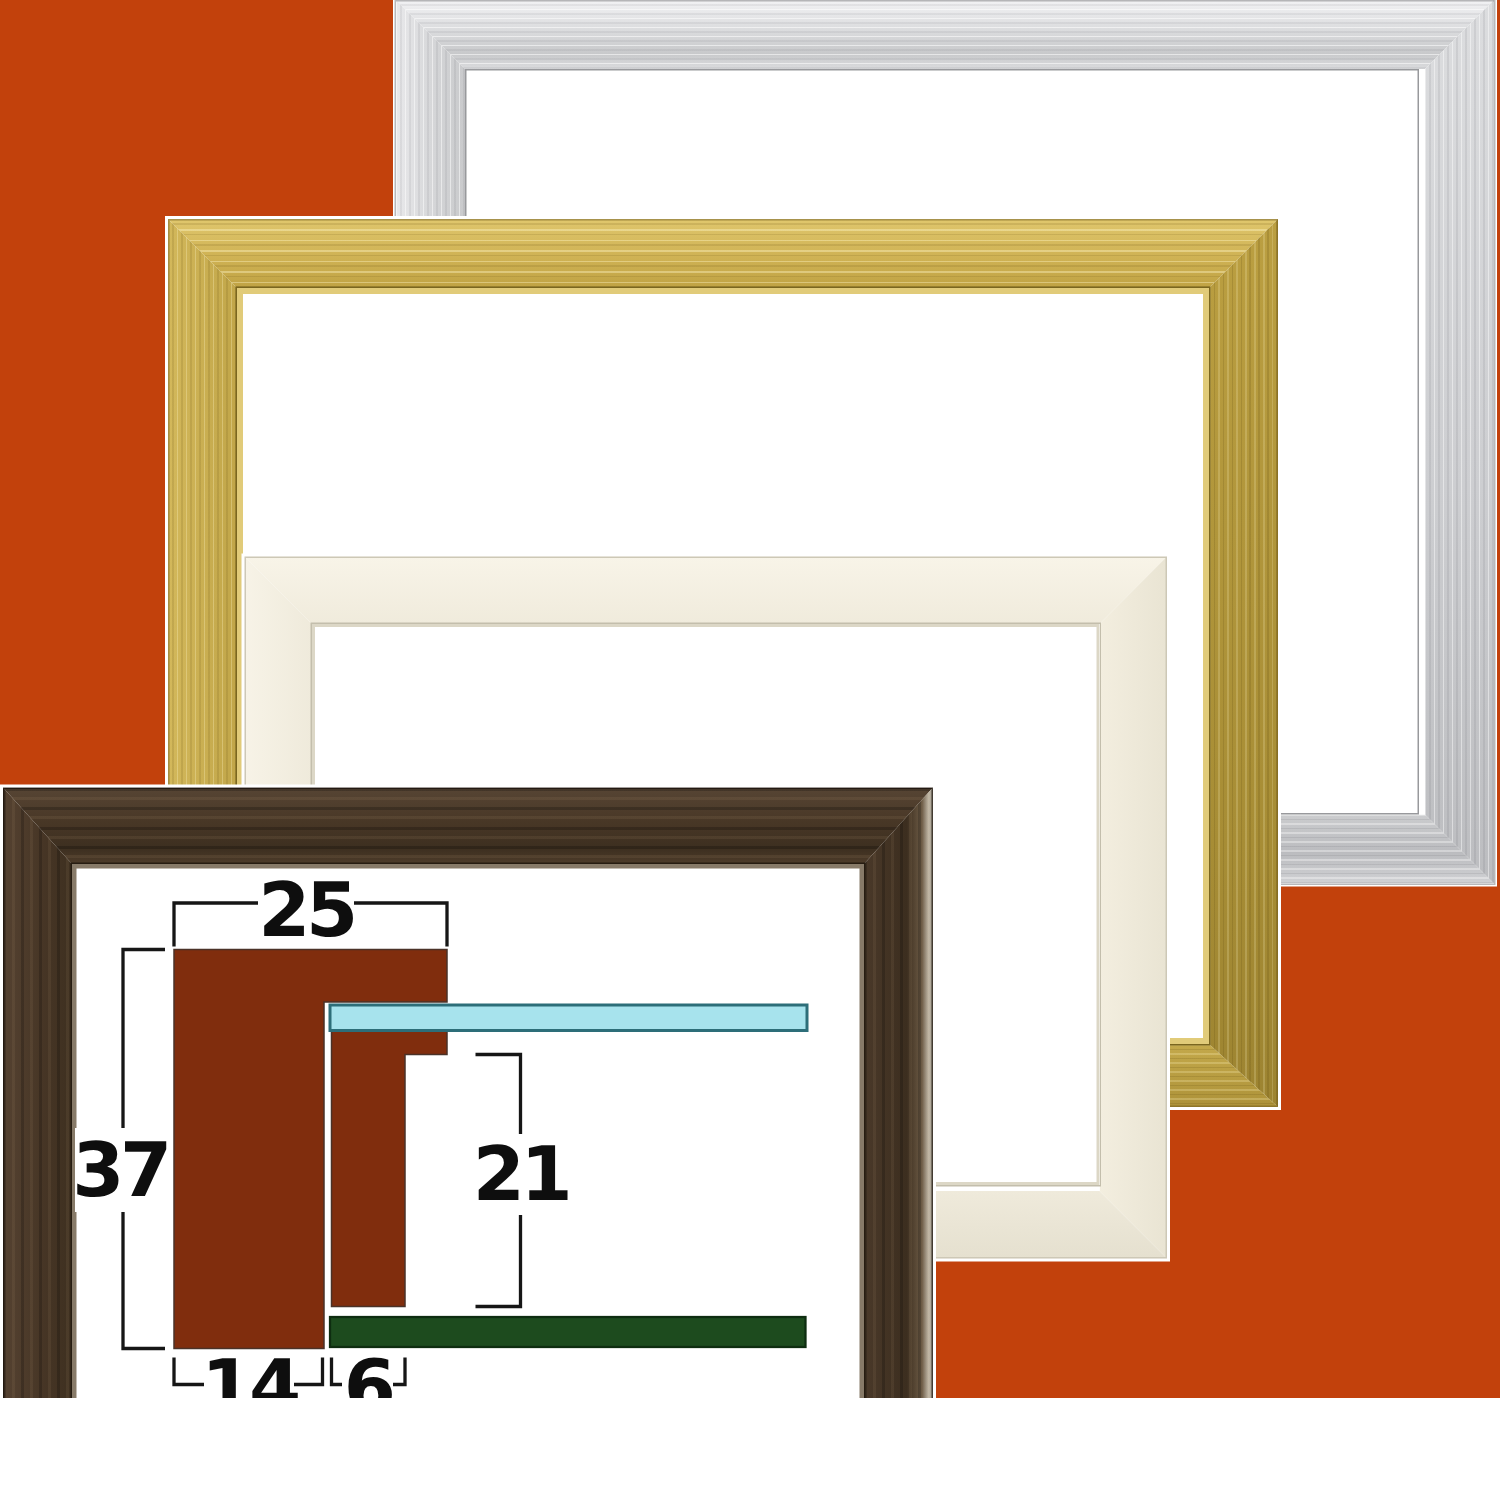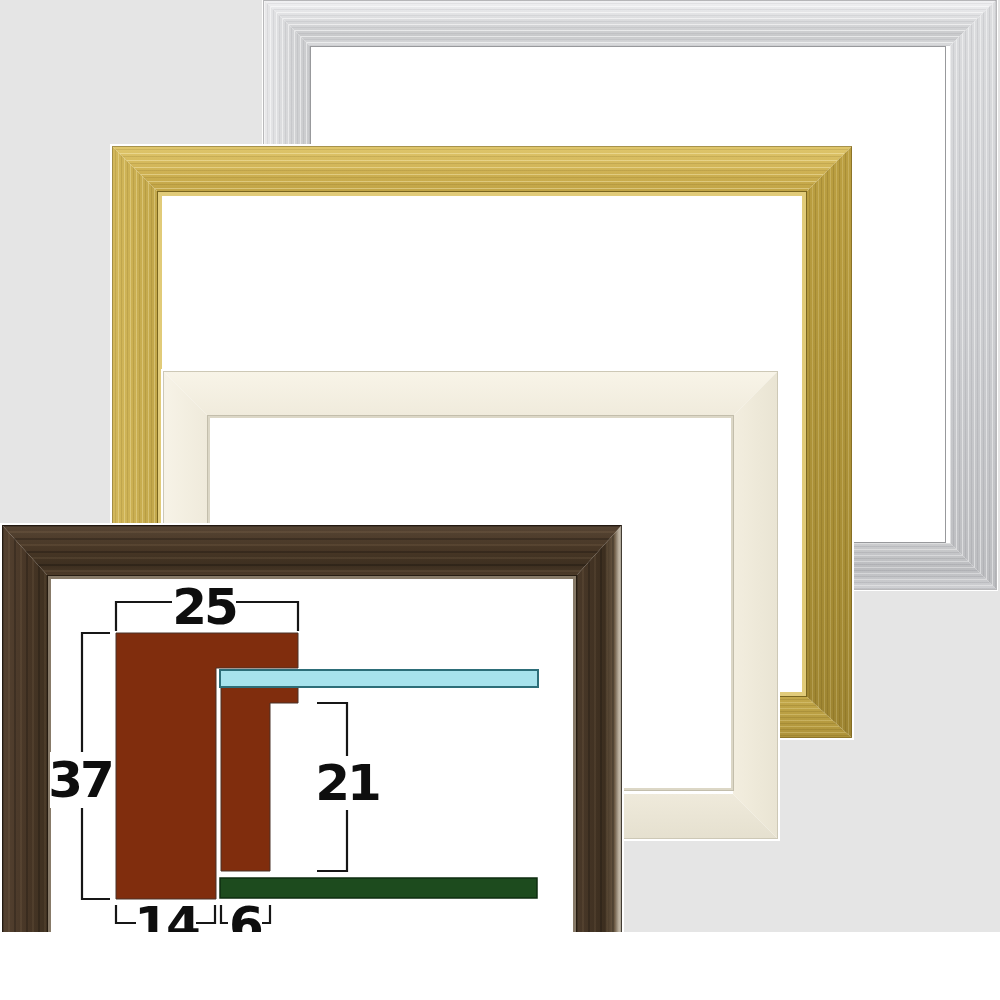--- a/index.html
+++ b/index.html
@@ -1,16 +1,16 @@
 <!DOCTYPE html>
 <html><head>
 <meta charset="utf-8">
 <style>
   html,body{margin:0;padding:0;background:#fff;}
-  .canvas{position:relative;width:1000px;height:932px;background:#e5e5e5;overflow:hidden;
+  .canvas{position:relative;width:1000px;height:932px;background:#c2410c;overflow:hidden;
           font-family:"DejaVu Sans",sans-serif;}
   .canvas *{box-sizing:border-box;}
   .frame{position:absolute;background:#ffffff;}
   .bar,.lip,.edge{position:absolute;}
   .lip{background:transparent;pointer-events:none;}
   .edge{background:transparent;pointer-events:none;}
 
   
   .f-silver{left:262px;top:0;width:736px;height:591px;z-index:1;}
   .s-top{left:2px;top:0;width:732px;height:46px;

